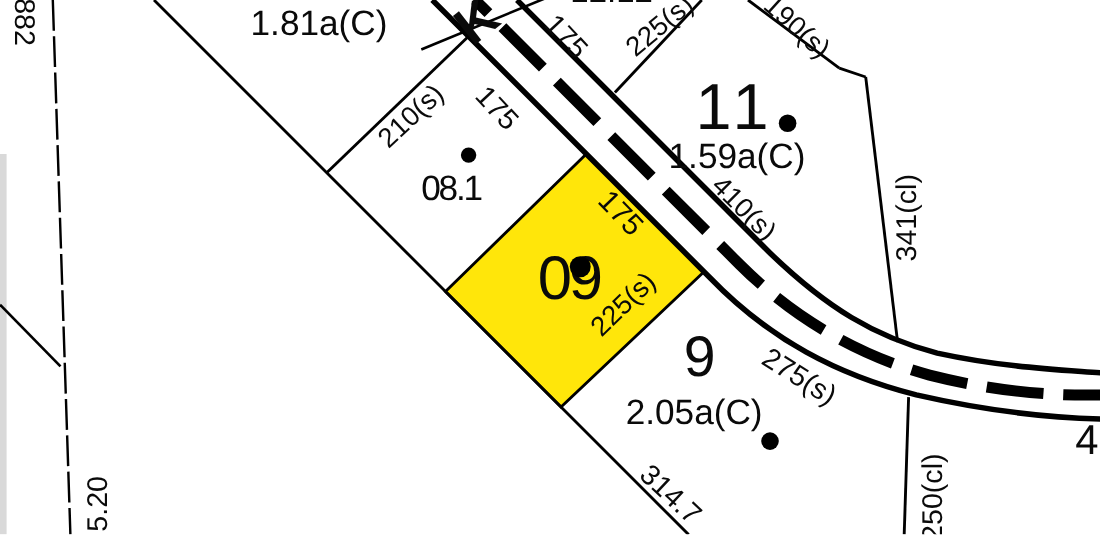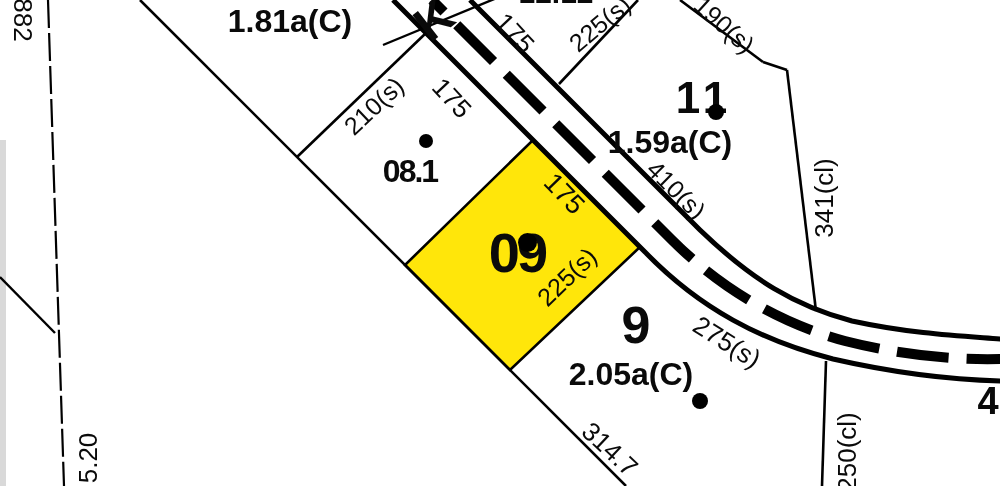--- a/index.html
+++ b/index.html
@@ -6,21 +6,21 @@
   #stage{
     position:relative;width:1000px;height:486px;overflow:hidden;
     background:#fff;font-family:"Liberation Sans",sans-serif;color:#000;
   }
   #mapsvg{position:absolute;left:0;top:0;z-index:1;}
   .lbl{
     position:absolute;z-index:2;white-space:nowrap;color:#0a0a0a;
     transform-origin:center;line-height:1;
   }
   .dim{font-weight:400;}
-  .num,.area{font-weight:700;}
+  .num,.area{font-weight:400;}
   .roadname{font-weight:700;}
   .dot{position:absolute;z-index:3;background:#000;border-radius:50%;}
 </style>
 </head>
 <body>
 
 <div id="stage">
 
   <svg id="mapsvg" width="1000" height="486" viewBox="0 0 1000 486">
 
@@ -56,21 +56,21 @@
   <div class="lbl num" style="left:556px;top:-7px;font-size:30px;transform:translate(-50%,-50%)">12.12</div>
 
   <div class="lbl roadname" style="left:434px;top:20px;font-size:48px;transform:translate(-50%,-50%) rotate(-38deg)">K</div>
 
   <div class="lbl dim" style="left:515px;top:33px;font-size:26px;transform:translate(-50%,-50%) rotate(47deg)">175</div>
 
   <div class="lbl dim" style="left:600px;top:24px;font-size:25px;transform:translate(-50%,-50%) rotate(-40deg)">225(s)</div>
 
   <div class="lbl dim" style="left:724px;top:25px;font-size:25px;transform:translate(-50%,-50%) rotate(42deg)">190(s)</div>
 
-  <div class="lbl num" style="left:704px;top:98px;font-size:44px;letter-spacing:5px;transform:translate(-50%,-50%)">11</div>
+  <div class="lbl num" style="left:668px;top:98px;font-size:59px;letter-spacing:5px;transform:translate(-50%,-50%)">11</div>
 
   <div class="lbl area" style="left:670px;top:142px;font-size:32px;transform:translate(-50%,-50%)">1.59a(C)</div>
 
   <div class="lbl dim" style="left:676px;top:190px;font-size:25px;transform:translate(-50%,-50%) rotate(45deg)">410(s)</div>
 
   <div class="lbl dim" style="left:824px;top:198px;font-size:26px;transform:translate(-50%,-50%) rotate(-90deg)">341(cl)</div>
 
   <div class="lbl dim" style="left:374px;top:106px;font-size:25px;transform:translate(-50%,-50%) rotate(-43deg)">210(s)</div>
 
   <div class="lbl dim" style="left:452px;top:98px;font-size:26px;transform:translate(-50%,-50%) rotate(47deg)">175</div>

